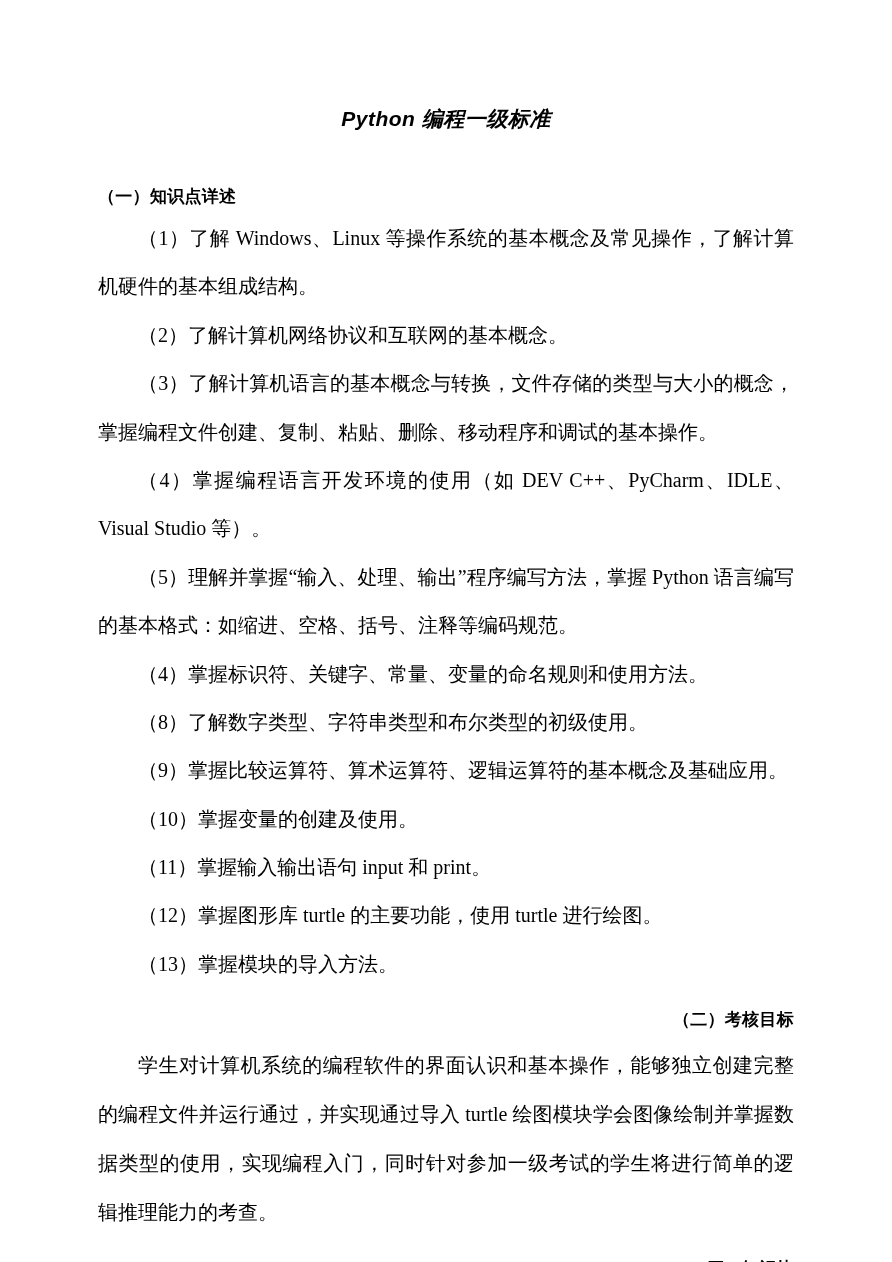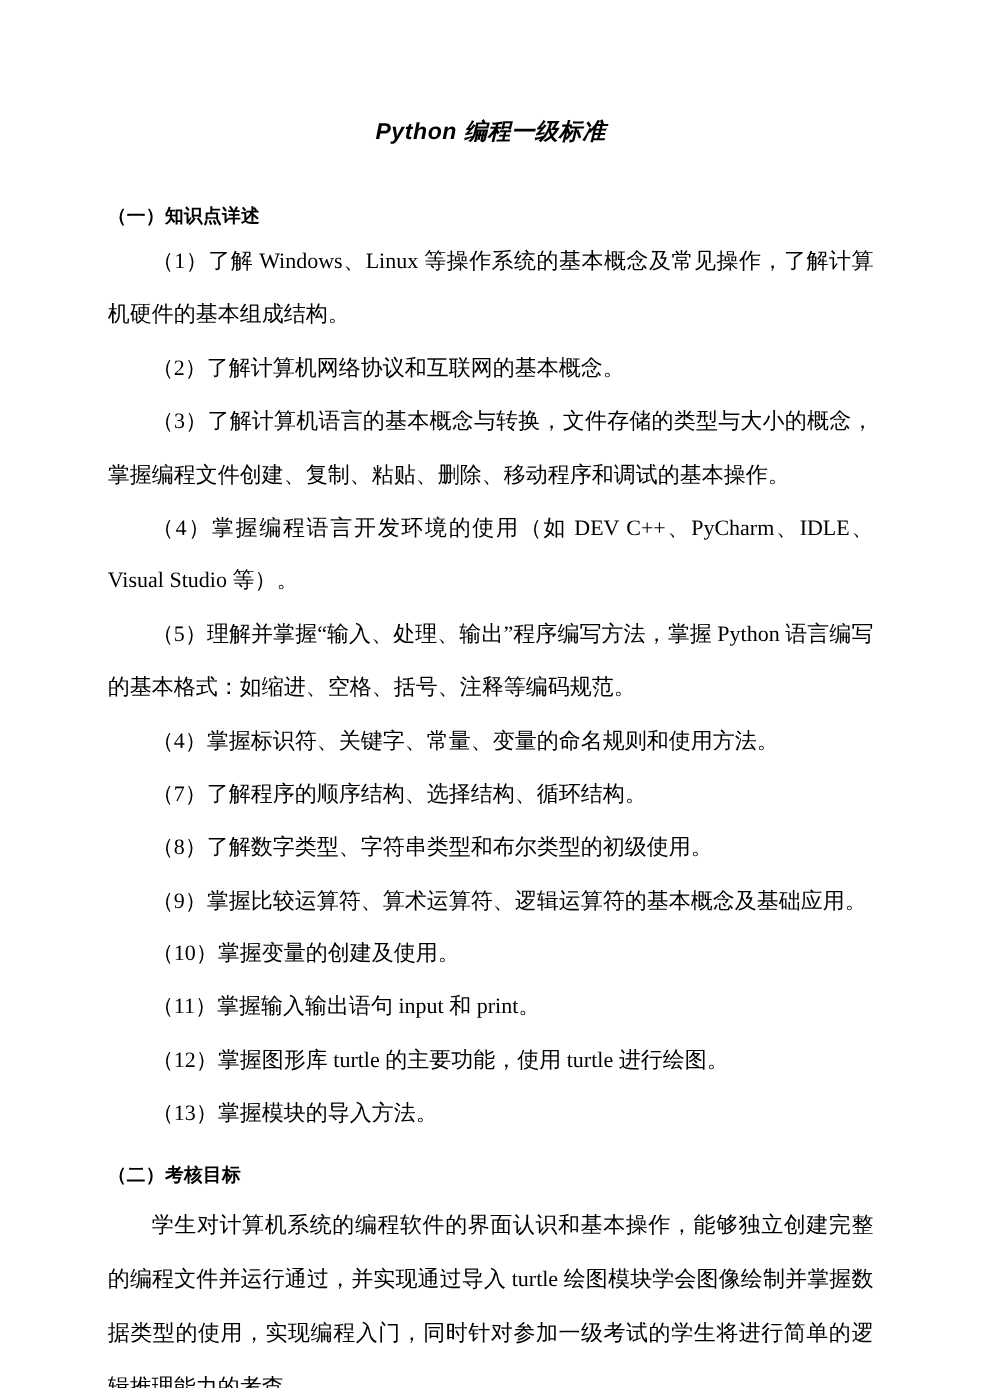--- a/index.html
+++ b/index.html
@@ -33,21 +33,21 @@
   }
   .section-heading {
     font-family: Liberation Sans, sans-serif;
     font-weight: bold;
     font-size: 17px;
     margin: 0;
     padding: 0;
     letter-spacing: 0.3px;
   }
   .sec1 { margin-top: 52px; }
-  .sec2 { margin-top: 20px; }
+  .sec2 { margin-top: 20px; text-align: right; }
   .sec3 { margin-top: 20px; text-align: right; }
 
   .para {
     font-size: 20px;
     line-height: 2.42;
     text-align: justify;
     text-justify: inter-ideograph;
     margin: 0;
     text-indent: 2em;
   }
@@ -76,21 +76,20 @@
 
   <h2 class="section-heading sec1">（一）知识点详述</h2>
 
   <div class="list">
     <p class="para">（1）了解 Windows、Linux 等操作系统的基本概念及常见操作，了解计算机硬件的基本组成结构。</p>
     <p class="para">（2）了解计算机网络协议和互联网的基本概念。</p>
     <p class="para">（3）了解计算机语言的基本概念与转换，文件存储的类型与大小的概念，掌握编程文件创建、复制、粘贴、删除、移动程序和调试的基本操作。</p>
     <p class="para">（4）掌握编程语言开发环境的使用（如 DEV C++、PyCharm、IDLE、Visual Studio 等）。</p>
     <p class="para">（5）理解并掌握“输入、处理、输出”程序编写方法，掌握 Python 语言编写的基本格式：如缩进、空格、括号、注释等编码规范。</p>
     <p class="para">（4）掌握标识符、关键字、常量、变量的命名规则和使用方法。</p>
-    <p class="para">（7）了解程序的顺序结构、选择结构、循环结构。</p>
     <p class="para">（8）了解数字类型、字符串类型和布尔类型的初级使用。</p>
     <p class="para">（9）掌握比较运算符、算术运算符、逻辑运算符的基本概念及基础应用。</p>
     <p class="para">（10）掌握变量的创建及使用。</p>
     <p class="para">（11）掌握输入输出语句 input 和 print。</p>
     <p class="para">（12）掌握图形库 turtle 的主要功能，使用 turtle 进行绘图。</p>
     <p class="para">（13）掌握模块的导入方法。</p>
   </div>
 
   <h2 class="section-heading sec2">（二）考核目标</h2>
 

